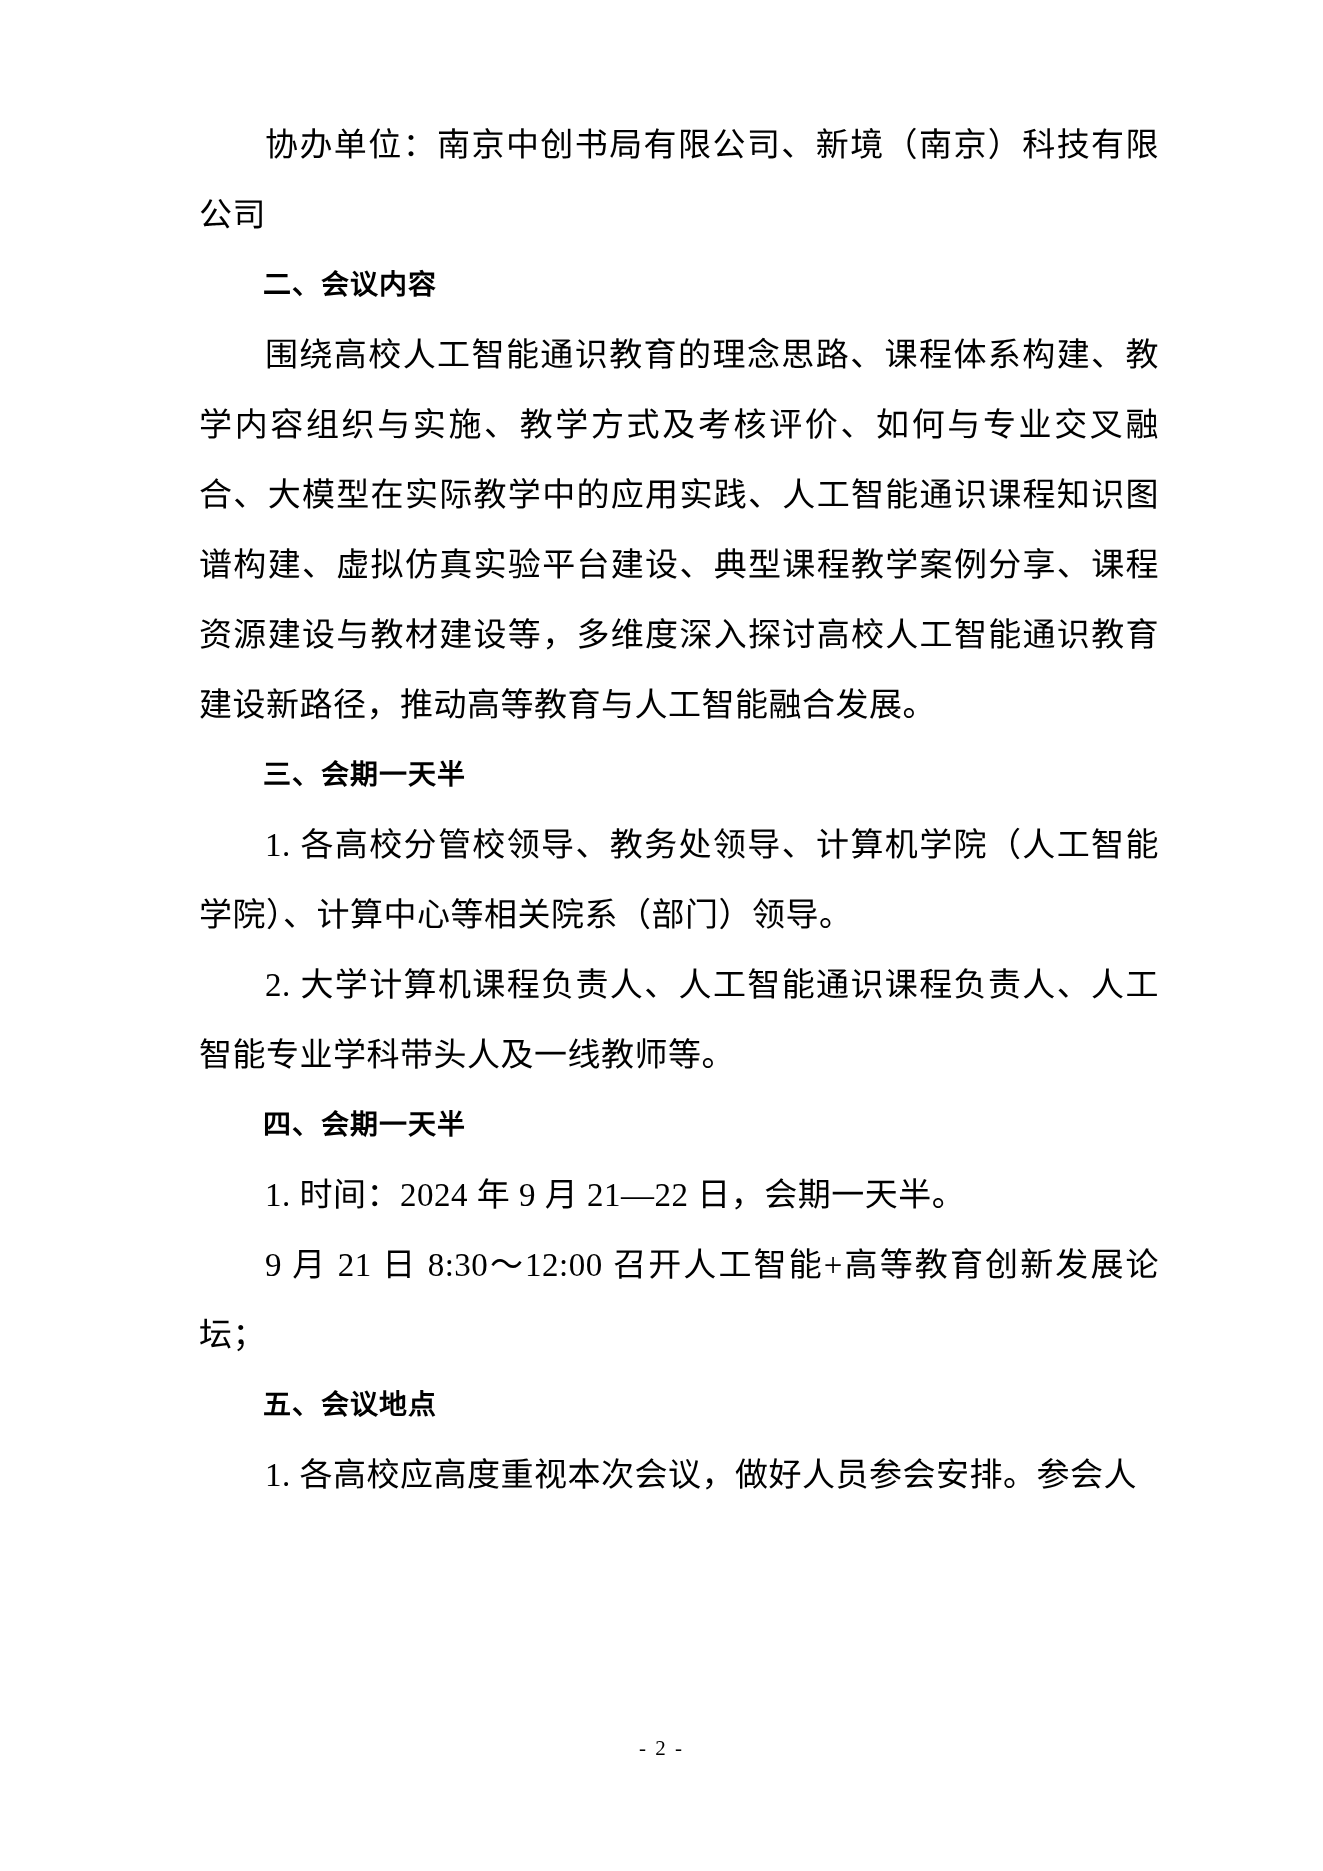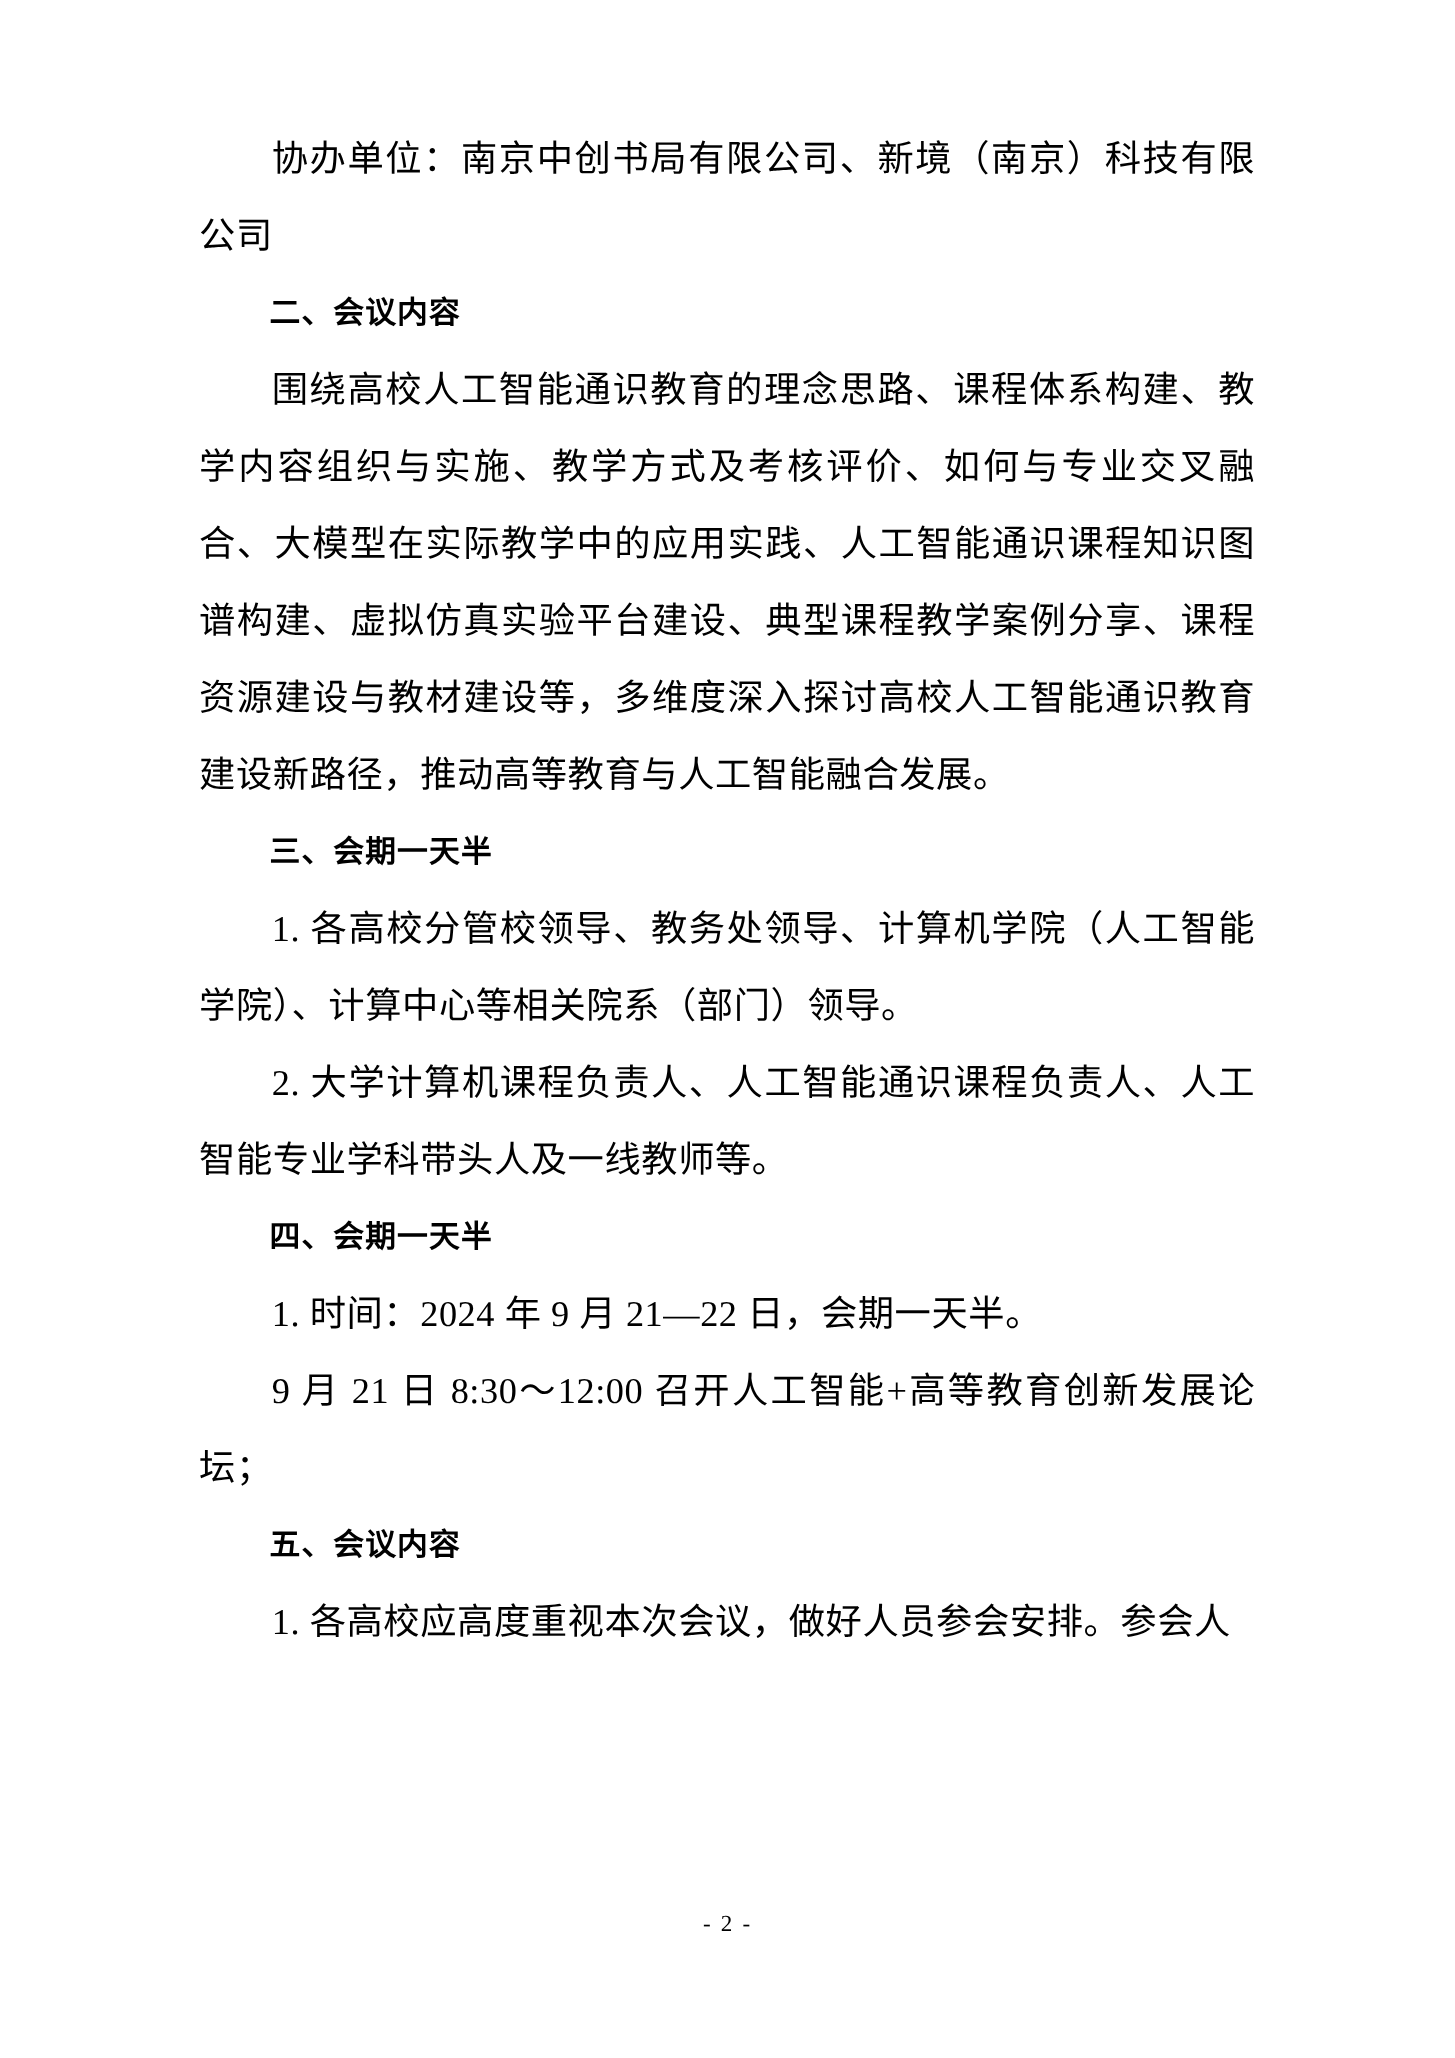--- a/index.html
+++ b/index.html
@@ -11,21 +11,21 @@
     position: relative;
     width: 1323px;
     height: 1871px;
     background: #ffffff;
     color: #000000;
     overflow: hidden;
     font-family: "Liberation Serif", "DejaVu Serif", serif;
   }
   .content {
     position: absolute;
-    left: 181px;
+    left: 199px;
     top: 110px;
     width: 960px;
   }
   .para {
     margin: 0;
     font-size: 33px;
     line-height: 70px;
     text-align: justify;
     text-align-last: left;
     text-indent: 66px;
@@ -61,17 +61,17 @@
   <div class="content">
     <p class="para">协办单位：南京中创书局有限公司、新境（南京）科技有限公司</p>
     <p class="heading">二、会议内容</p>
     <p class="para">围绕高校人工智能通识教育的理念思路、课程体系构建、教学内容组织与实施、教学方式及考核评价、如何与专业交叉融合、大模型在实际教学中的应用实践、人工智能通识课程知识图谱构建、虚拟仿真实验平台建设、典型课程教学案例分享、课程资源建设与教材建设等，多维度深入探讨高校人工智能通识教育建设新路径，推动高等教育与人工智能融合发展。</p>
     <p class="heading">三、会期一天半</p>
     <p class="para">1. 各高校分管校领导、教务处领导、计算机学院（人工智能学院）、计算中心等相关院系（部门）领导。</p>
     <p class="para">2. 大学计算机课程负责人、人工智能通识课程负责人、人工智能专业学科带头人及一线教师等。</p>
     <p class="heading">四、会期一天半</p>
     <p class="para">1. 时间：2024 年 9 月 21—22 日，会期一天半。</p>
     <p class="para">9 月 21 日 8:30～12:00 召开人工智能+高等教育创新发展论坛；</p>
-    <p class="heading">五、会议内容</p>
+    <p class="heading">五、会议地点</p>
     <p class="para">1. 各高校应高度重视本次会议，做好人员参会安排。参会人</p>
   </div>
   <div class="footer">- 2 -</div>
 </div>
 
 </body></html>

